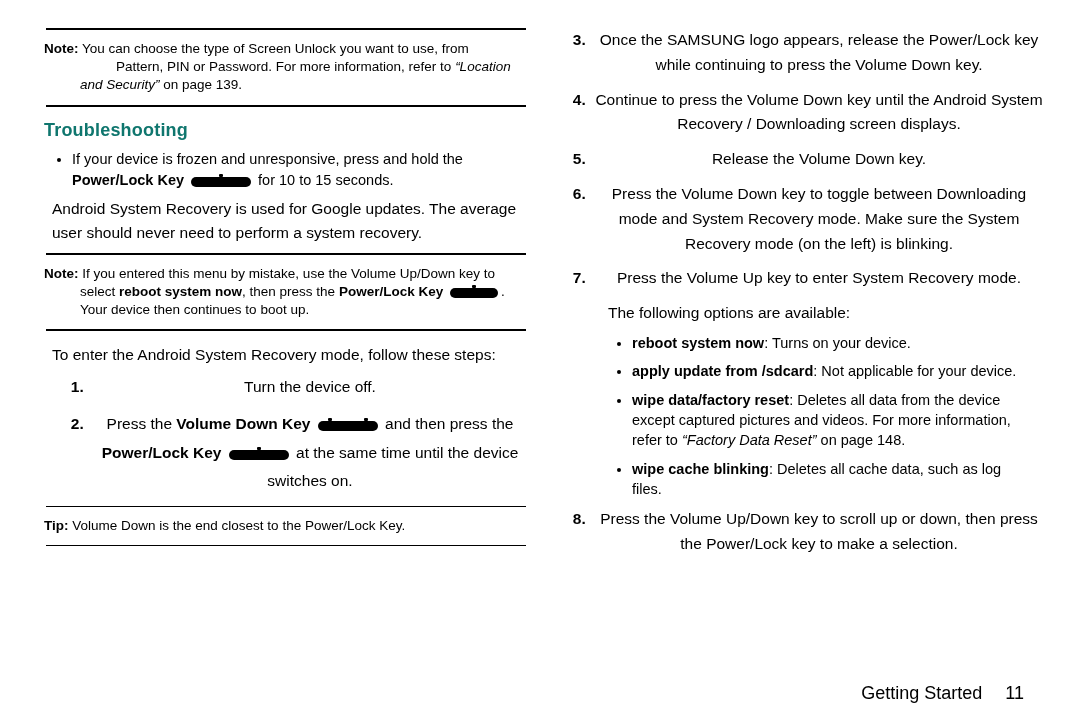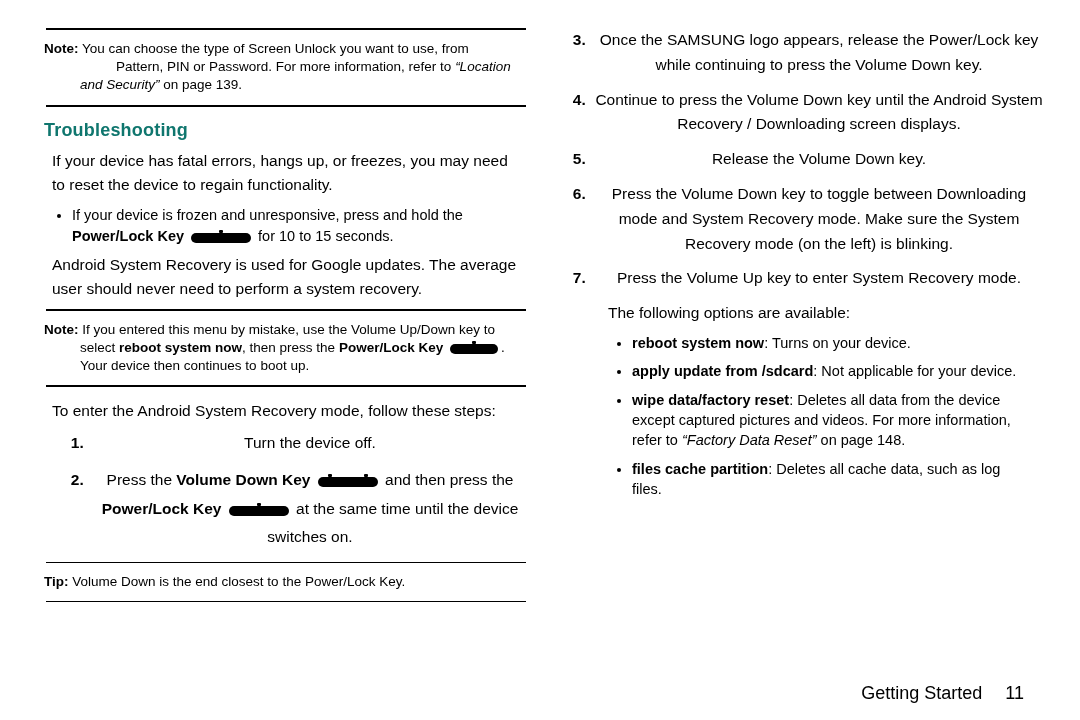--- a/index.html
+++ b/index.html
@@ -143,21 +143,20 @@
     <div class="note-block note-hanging">
       <span class="hdr">Note:</span>
       <span>You can choose the type of Screen Unlock you want to use, from</span><br>
       <span class="indent-for-note">
         <span>Pattern, PIN or Password. For more information, refer to </span><span class="italic">“Location and Security”</span><span> on page 139.</span>
       </span>
     </div>
     <div class="rule"></div>
 
     <h3 class="section">Troubleshooting</h3>
-    <p class="body-p">If your device has fatal errors, hangs up, or freezes, you may need to reset the device to regain functionality.</p>
     <ul class="bullets">
       <li>
         <span>If your device is frozen and unresponsive, press and hold the </span><span class="bold condensed">Power/Lock Key</span>
         <span class="pill-wrap"><span class="body"></span><span class="nub center"></span></span>
         <span> for 10 to 15 seconds.</span>
       </li>
     </ul>
 
     <p class="body-p">Android System Recovery is used for Google updates. The average user should never need to perform a system recovery.</p>
 
@@ -195,21 +194,24 @@
       <li>Continue to press the Volume Down key until the Android System Recovery / Downloading screen displays.</li>
       <li>Release the Volume Down key.</li>
       <li>Press the Volume Down key to toggle between Downloading mode and System Recovery mode. Make sure the System Recovery mode (on the left) is blinking.</li>
       <li>Press the Volume Up key to enter System Recovery mode.</li>
     </ol>
     <div class="options-intro">The following options are available:</div>
     <ul class="small-bullets">
       <li><span class="bold condensed">reboot system now</span><span>: Turns on your device.</span></li>
       <li><span class="bold condensed">apply update from /sdcard</span><span>: Not applicable for your device.</span></li>
       <li><span class="bold condensed">wipe data/factory reset</span><span>: Deletes all data from the device except captured pictures and videos. For more information, refer to </span><span class="italic">“Factory Data Reset”</span><span> on page 148.</span></li>
-      <li><span class="bold condensed">files cache partition</span><span>: Deletes all cache data, such as log files.</span></li>
+      <li><span class="bold condensed">wipe cache blinking</span><span>: Deletes all cache data, such as log files.</span></li>
     </ul>
+    <ol class="steps" start="8">
+      <li>Press the Volume Up/Down key to scroll up or down, then press the Power/Lock key to make a selection.</li>
+    </ol>
   </div>
 
   <div class="footer">
     <span>Getting Started</span>
     <span class="pg">11</span>
   </div>
 </div>
 
 </body></html>

